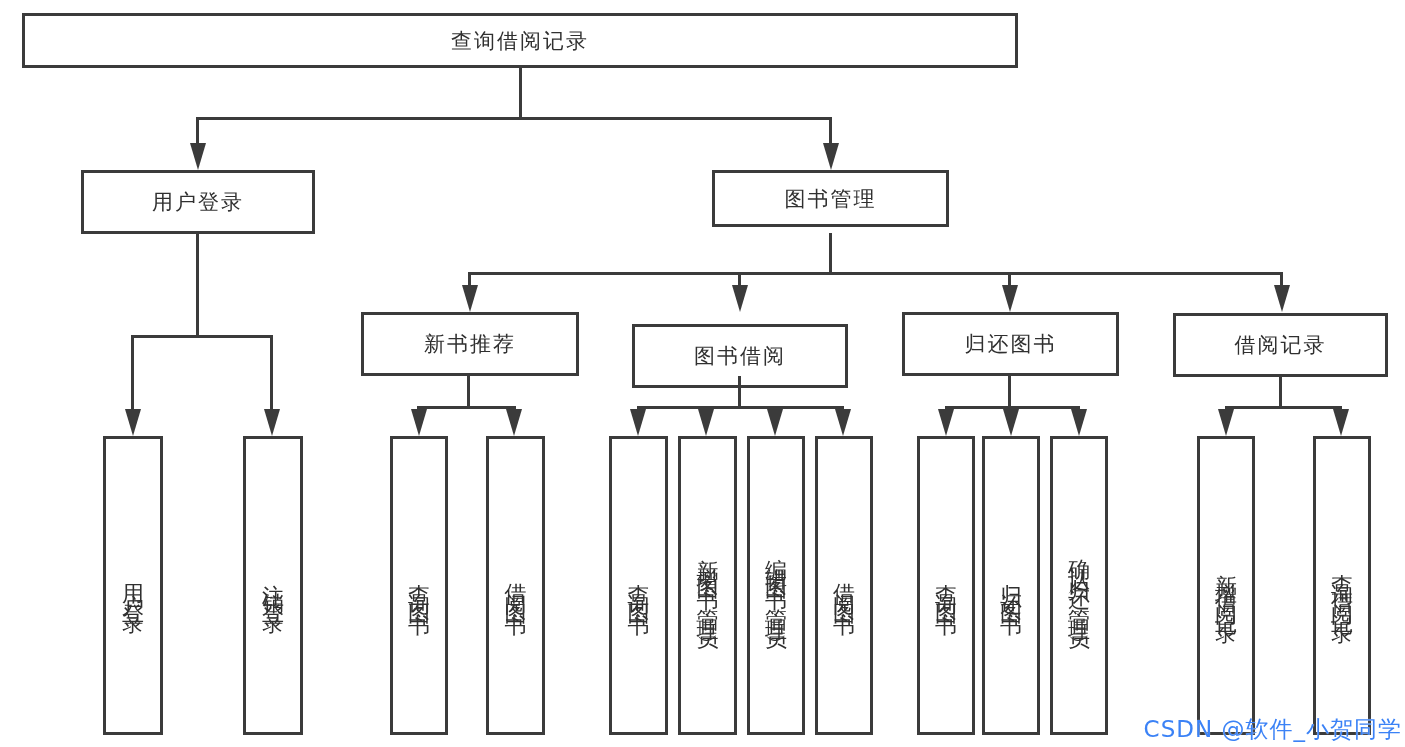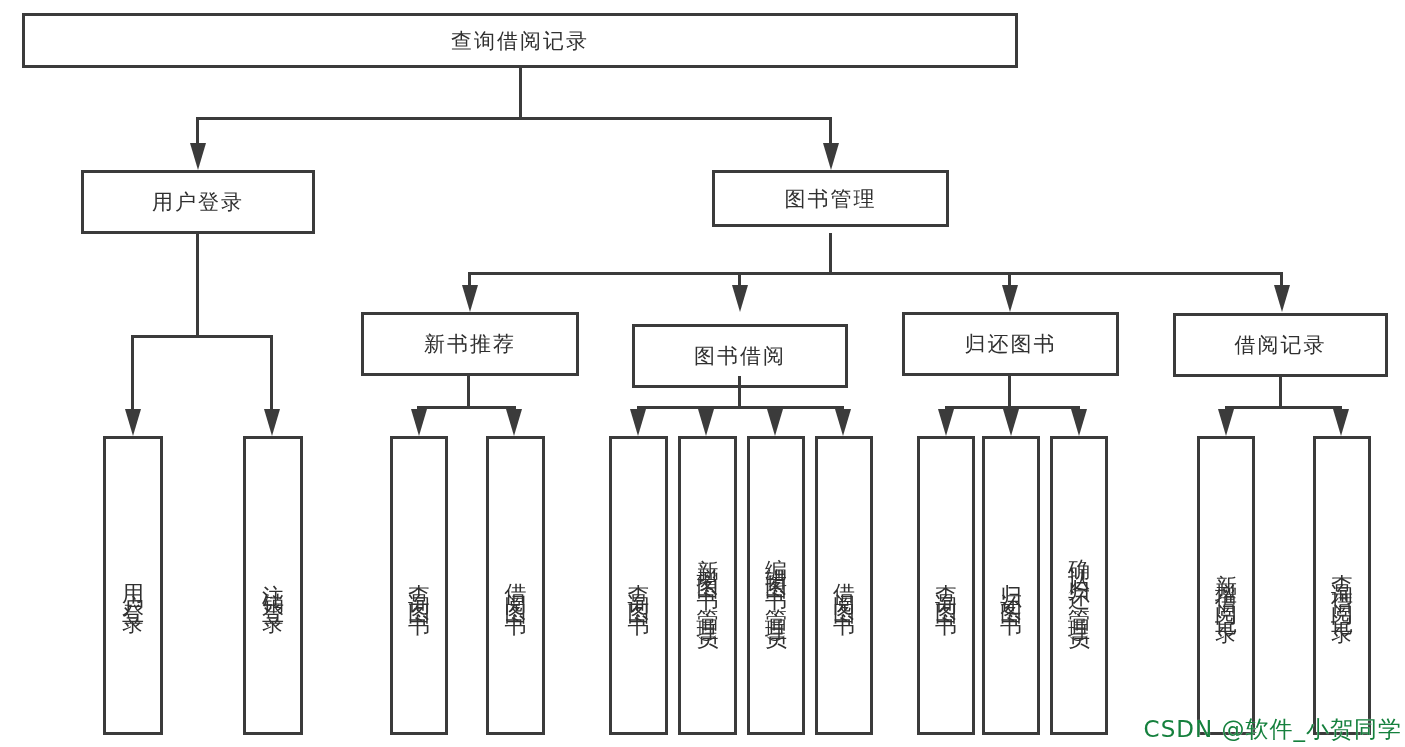--- a/index.html
+++ b/index.html
@@ -48,21 +48,21 @@
   .ah{
     position:absolute;width:0;height:0;
     border-left:8px solid transparent;
     border-right:8px solid transparent;
     border-top:27px solid var(--line);
   }
   .watermark{
     position:absolute;
     right:3px;top:714px;
     font-size:23px;
-    color:#15803d;
+    color:#3b82f6;
     text-shadow:0 0 1px #ffffff;
     letter-spacing:1px;
     z-index:5;
     white-space:nowrap;
   }
 </style>
 </head>
 <body>
 
 <div id="stage">

